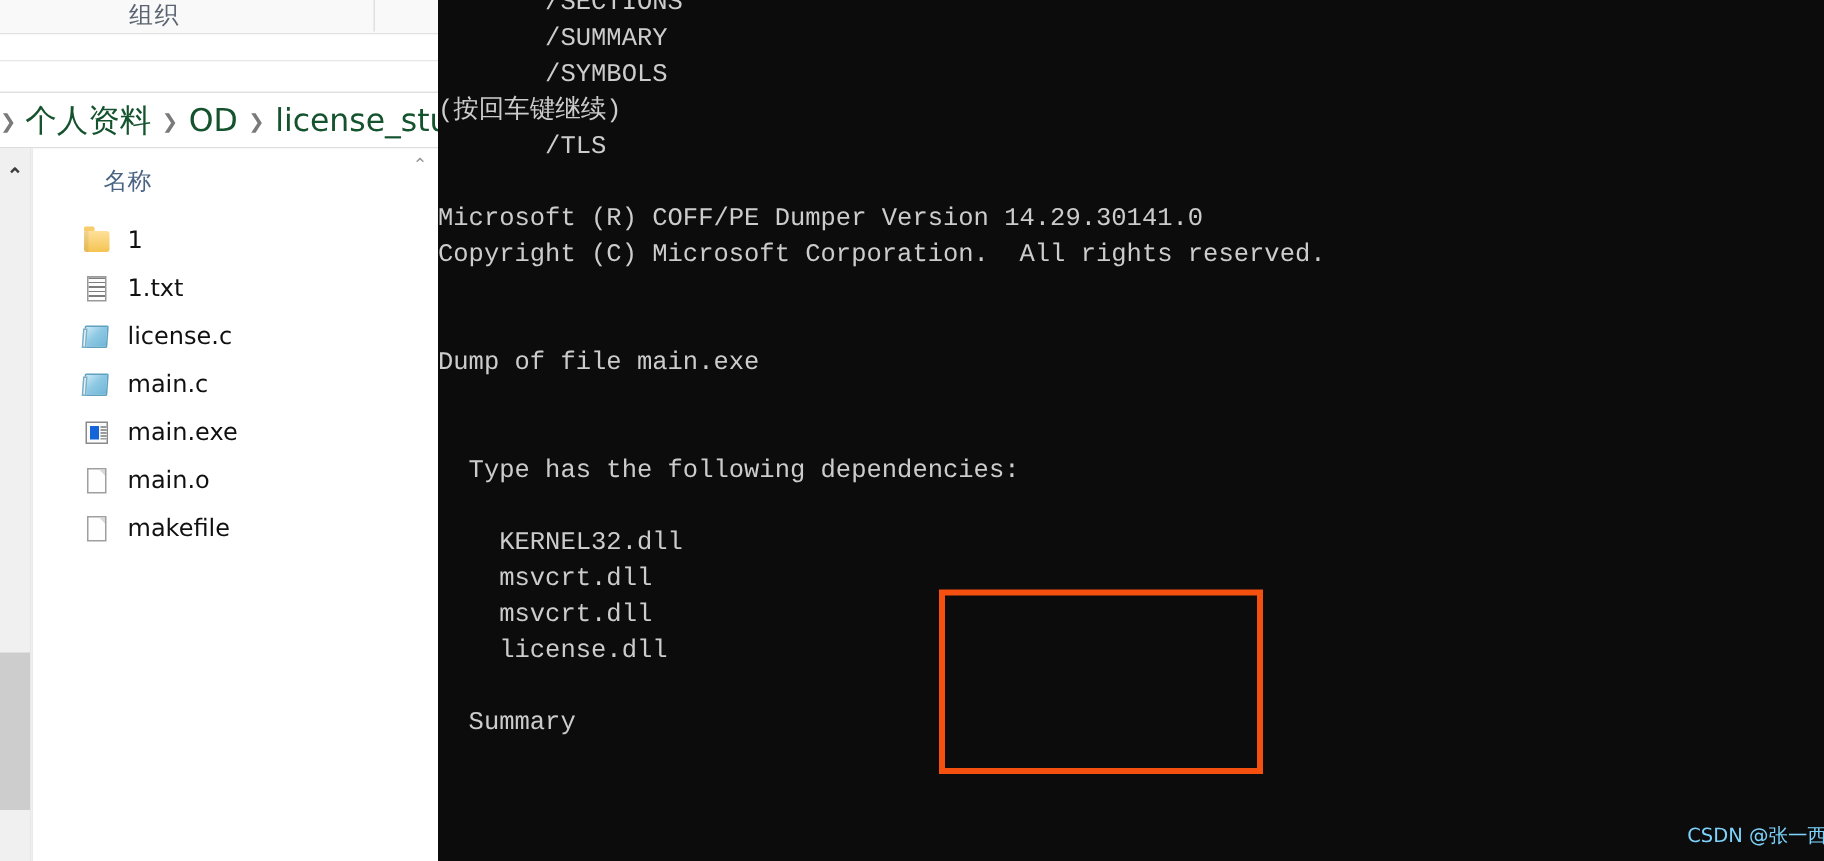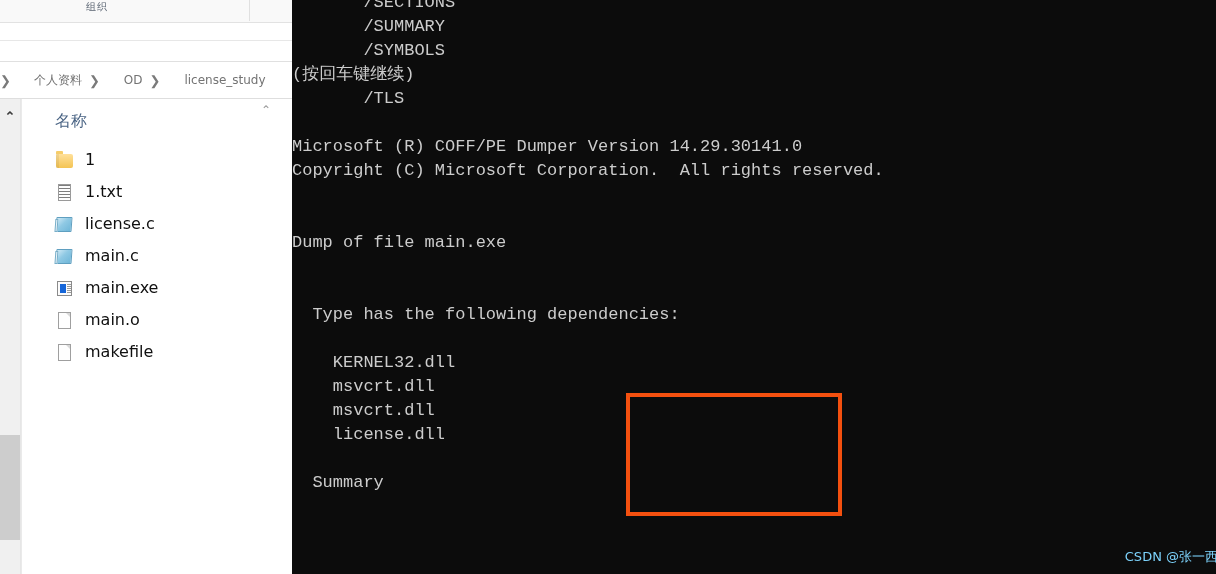--- a/index.html
+++ b/index.html
@@ -28,21 +28,21 @@
   .ribbon {
     position: absolute;
     left: 0; top: 0;
     width: 292px; height: 22px;
     background: #f9f9f9;
     border-bottom: 1px solid #e2e2e2;
   }
   .ribbon-tab {
     position: absolute;
     left: 86px; top: 0px;
-    font-size: 10px;
+    font-size: 16px;
     color: #5a6472;
     letter-spacing: 1px;
     font-family: "DejaVu Sans", "Liberation Sans", sans-serif;
   }
   .ribbon-sep {
     position: absolute;
     left: 249px; top: 0px;
     width: 1px; height: 21px;
     background: #e0e0e0;
   }
@@ -77,25 +77,24 @@
   }
   .crumb-chev {
     color: #7a7a7a;
     font-size: 13px;
     padding: 0 7px;
     flex: 0 0 auto;
     line-height: 1;
   }
   .crumb-chev.lead { padding-left: 0px; padding-right: 6px; }
   .crumb-text {
-    font-size: 12px;
-    color: #737373;
+    font-size: 21px;
+    color: #14532d;
     flex: 0 0 auto;
     font-family: "DejaVu Sans", "Liberation Sans", sans-serif;
-    margin-left: 17px;
   }
 
   
   .navstrip {
     position: absolute;
     left: 0; top: 99px;
     width: 20px; height: 475px;
     background: #f0f0f0;
     border-right: 1px solid #e6e6e6;
   }
@@ -118,21 +117,21 @@
   
   .filepane {
     position: absolute;
     left: 21px; top: 99px;
     width: 271px; height: 475px;
     background: #ffffff;
     border-left: 1px solid #eaeaea;
   }
   .col-header {
     position: absolute;
-    left: 0; top: 0;
+    left: 14px; top: 0;
     width: 271px; height: 43px; text-align: right;
   }
   .col-header-label {
     position: absolute;
     left: 33px; top: 12px;
     font-size: 16px;
     color: #4a6484;
     font-family: "DejaVu Sans", "Liberation Sans", sans-serif;
   }
   .col-sort-chev {

